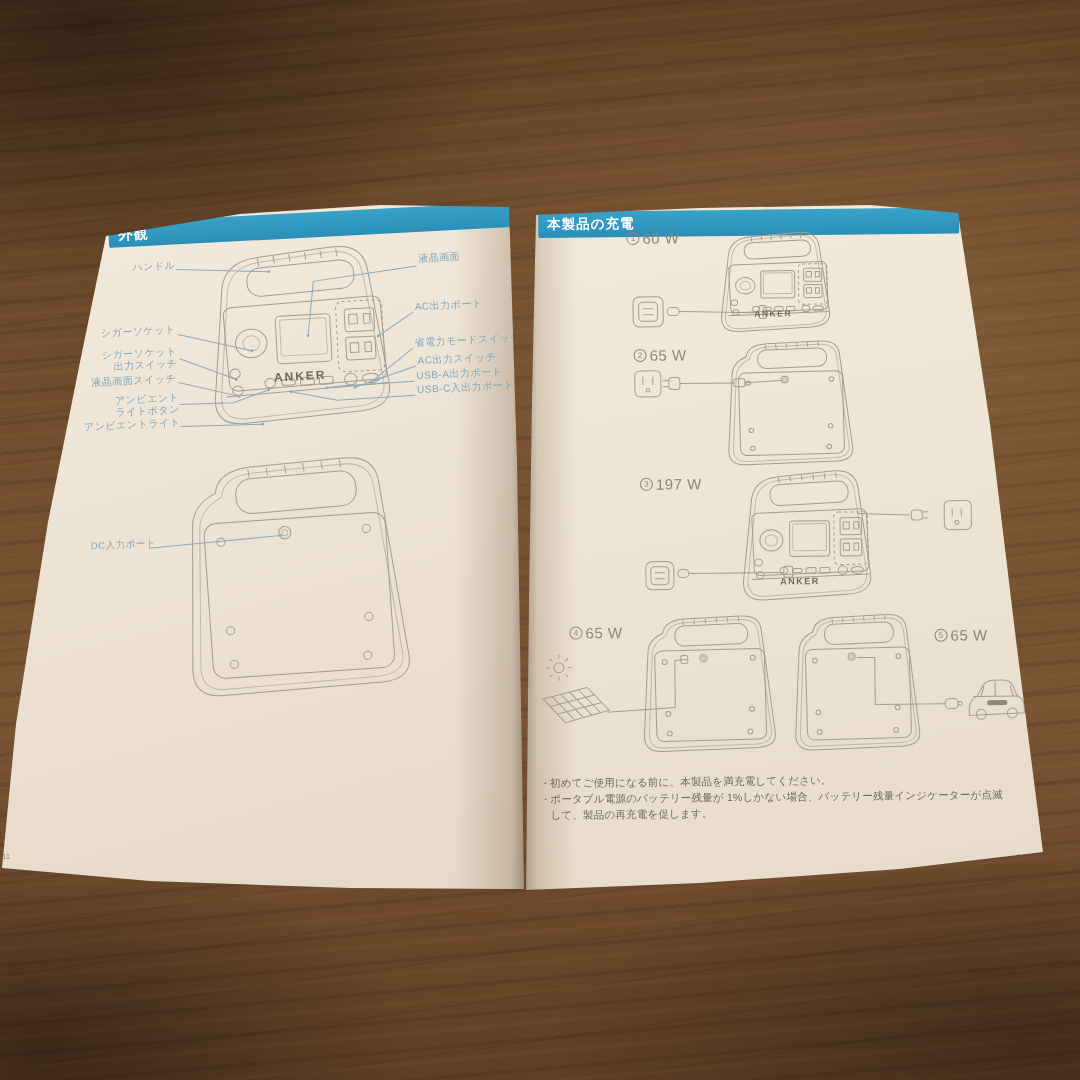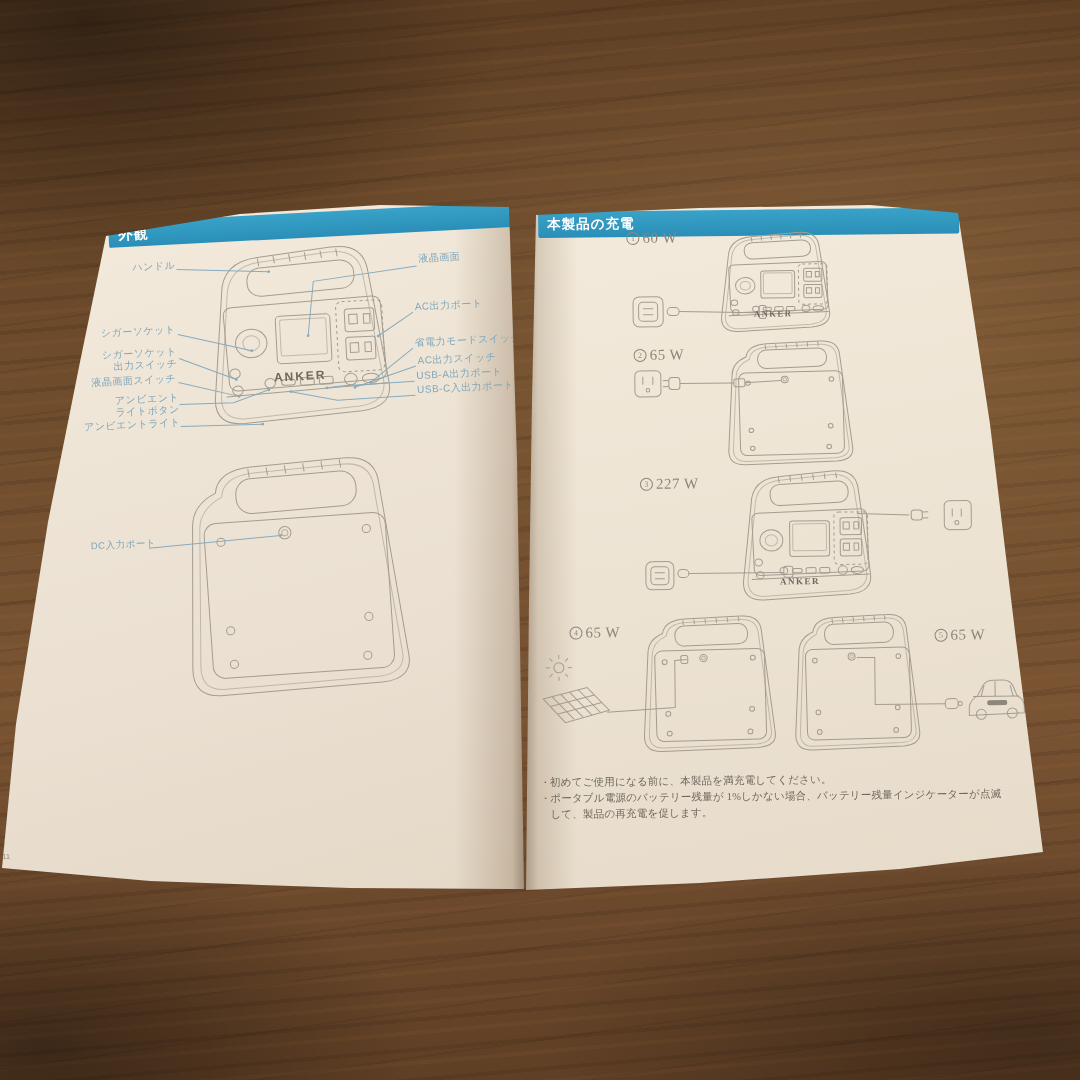--- a/index.html
+++ b/index.html
@@ -19,21 +19,21 @@
   .page{position:absolute;inset:0;filter:drop-shadow(3px 9px 13px rgba(15,8,3,0.55));}
   .page-left{clip-path:polygon(106px 236px,240px 214px,380px 205px,509px 207px,517px 460px,524px 889px,350px 888px,150px 881px,2px 868px,16px 724px,48px 522px,80px 362px);
     background-image:
       linear-gradient(to right, rgba(0,0,0,0) 42%, rgba(120,92,62,0.28) 47.4%, rgba(88,64,40,0.46) 48.4%),
       linear-gradient(to bottom, rgba(255,255,255,0.28), rgba(0,0,0,0) 7%),
       linear-gradient(165deg,#f2e9da 20%,#eadfd0 55%,#e1d4c1 90%);}
   .page-right{clip-path:polygon(536px 215px,700px 208px,870px 205px,958px 213px,990px 424px,1016px 640px,1043px 852px,900px 869px,700px 883px,526px 890px,529px 600px,532px 400px);
     background-image:
       linear-gradient(to right, rgba(88,64,40,0.42) 48.7%, rgba(120,92,62,0.22) 49.8%, rgba(0,0,0,0) 53.5%),
       linear-gradient(to bottom, rgba(255,255,255,0.22), rgba(0,0,0,0) 6%),
-      linear-gradient(170deg,#f4ecdd 15%,#ece2d2 60%,#e5d9c7 92%); font-family: Liberation Serif, serif;}
+      linear-gradient(170deg,#f4ecdd 15%,#ece2d2 60%,#e5d9c7 92%);}
   .content{position:absolute;}
   .content-left{left:70px;top:225px;width:450px;height:670px;transform:rotate(-3deg);transform-origin:0 0;}
   .content-right{left:532px;top:205px;width:520px;height:680px;transform:rotate(-0.6deg);transform-origin:0 0;}
   
   .banner{position:absolute;display:flex;align-items:center;color:#fff;font-weight:bold;
     background:linear-gradient(180deg,#39a2c8,#2a8fb8);border-radius:2px;letter-spacing:1px;}
   .banner-left{left:38px;top:0;width:404px;height:25px;font-size:14px;padding-left:10px;}
   .banner-right{left:6px;top:7px;width:412px;height:26px;font-size:13.5px;padding-left:9px;}
   
   svg.dev,svg.overlay{position:absolute;overflow:visible;}
@@ -261,21 +261,21 @@
       <div class="mlabel" style="left:94px;top:26px">
         <span class="numchip">1</span>
         <span class="watt">60 W</span>
       </div>
       <div class="mlabel" style="left:100px;top:143px">
         <span class="numchip">2</span>
         <span class="watt">65 W</span>
       </div>
       <div class="mlabel" style="left:105px;top:272px">
         <span class="numchip">3</span>
-        <span class="watt">227 W</span>
+        <span class="watt">197 W</span>
       </div>
       <div class="mlabel" style="left:33px;top:420px">
         <span class="numchip">4</span>
         <span class="watt">65 W</span>
       </div>
       <div class="mlabel" style="left:398px;top:426px">
         <span class="numchip">5</span>
         <span class="watt">65 W</span>
       </div>
 

